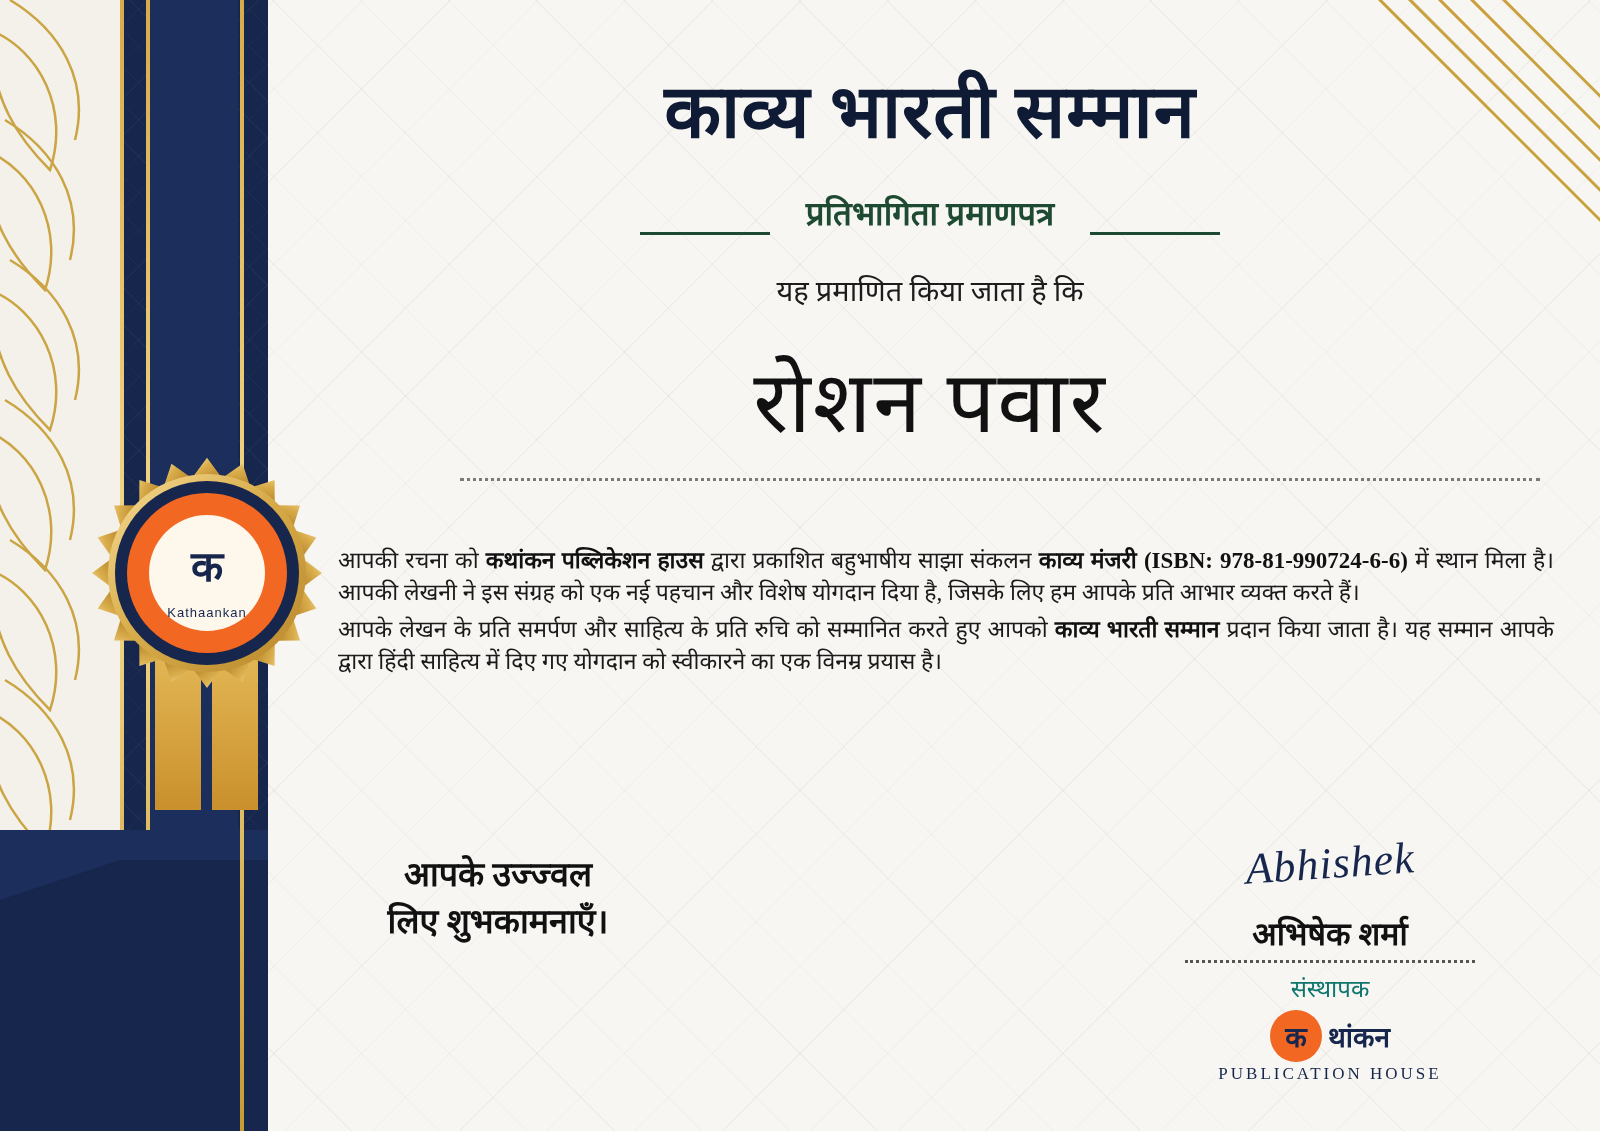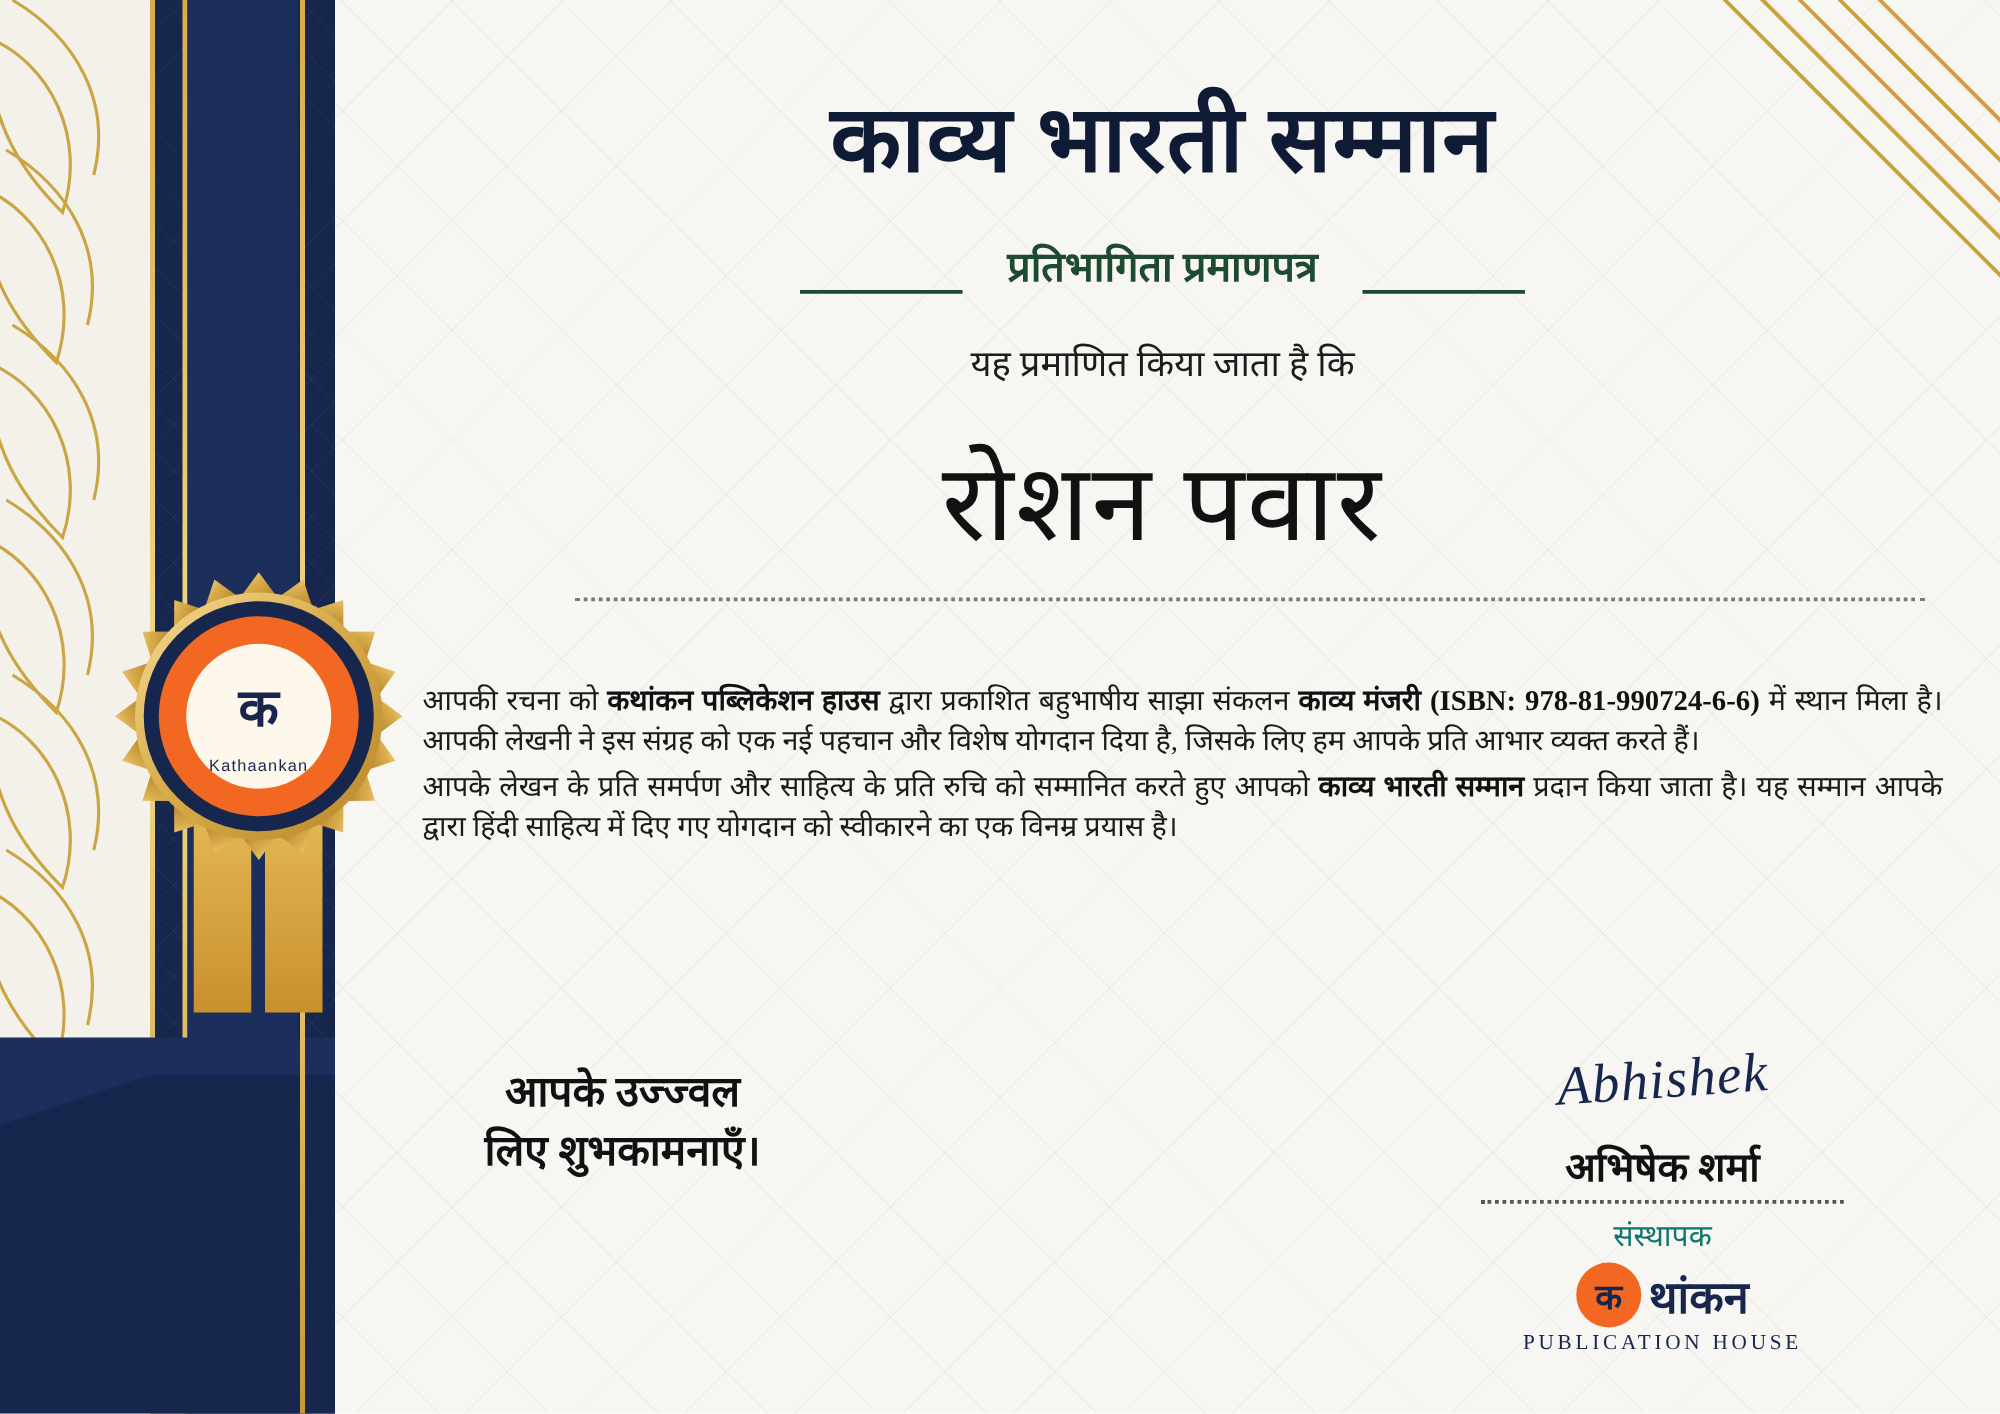--- a/index.html
+++ b/index.html
@@ -155,21 +155,21 @@
     display: flex; flex-direction: column; align-items: center;
   }
   .logo-row { display: flex; align-items: center; gap: 6px; }
   .logo-mark {
     width: 52px; height: 52px; border-radius: 50%;
     background: #f26722;
     display: flex; align-items: center; justify-content: center;
     color: #16264d; font-weight: bold; font-size: 28px;
   }
   .logo-word {
-    font-size: 36px; font-weight: bold; color: #16264d;
+    font-size: 28px; font-weight: bold; color: #16264d;
   }
   .logo-sub {
     margin-top: 2px;
     font-size: 17px; letter-spacing: 3px; color: #16264d;
   }
 </style>
 </head>
 <body>
 
 <div class="certificate">

